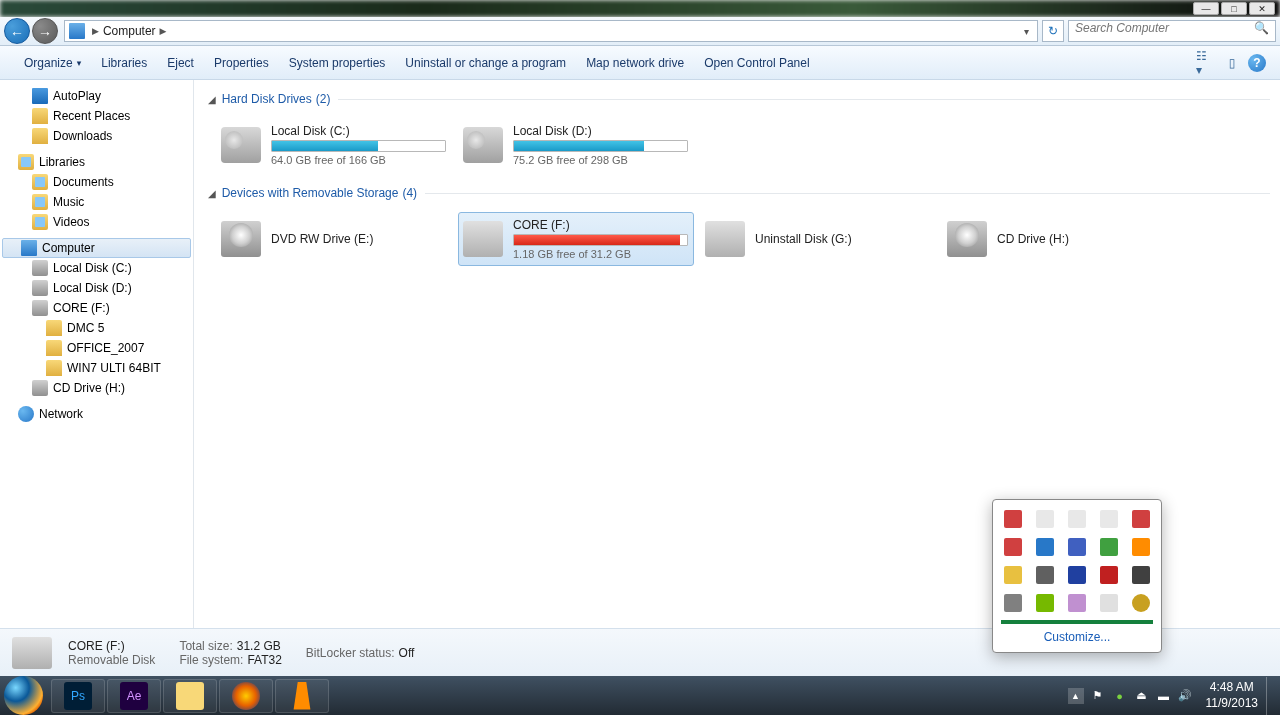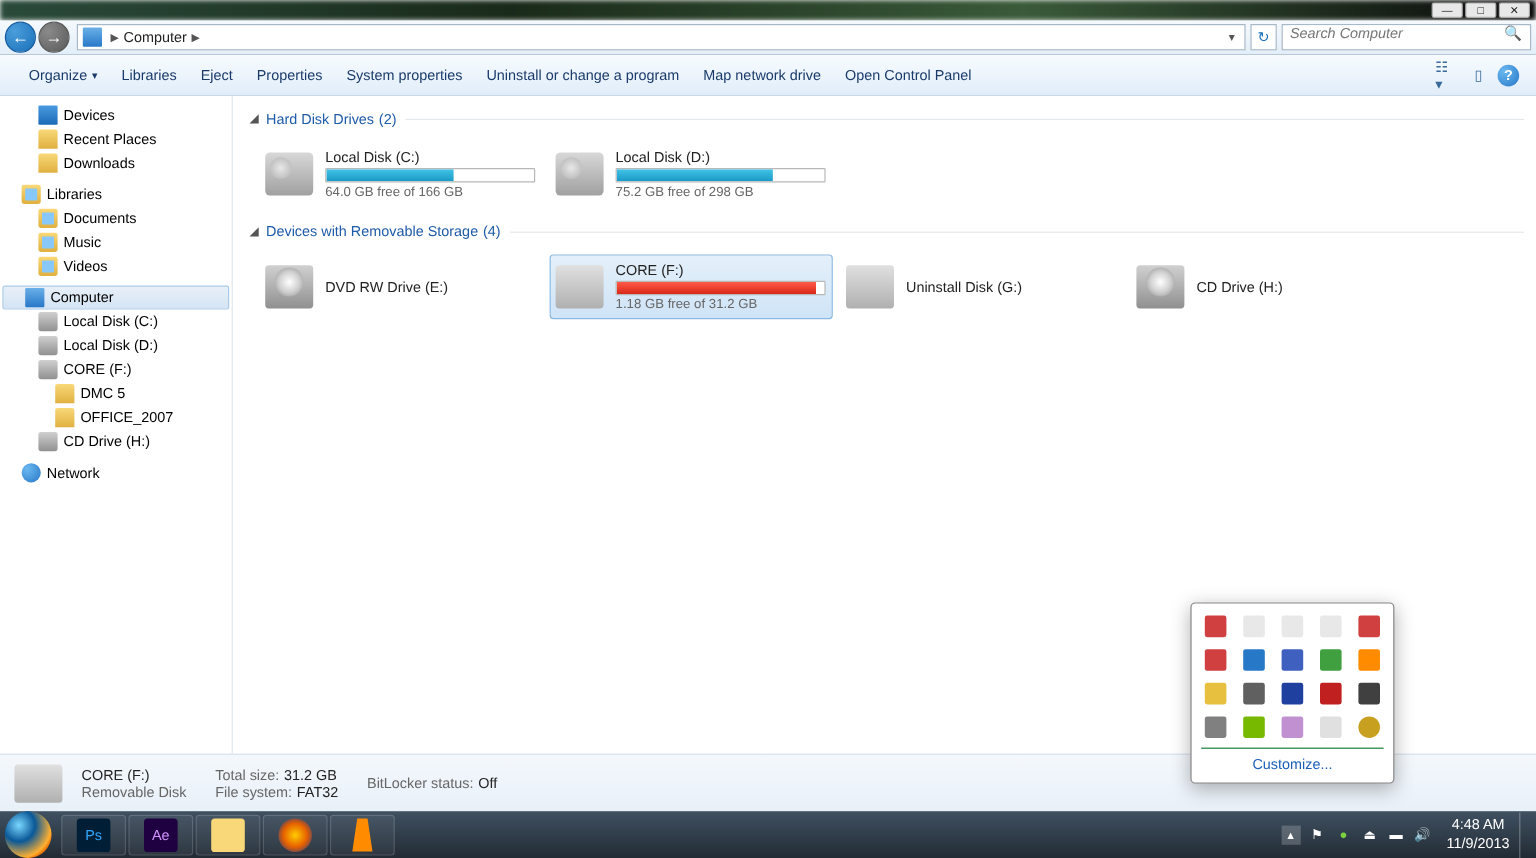--- a/index.html
+++ b/index.html
@@ -75,21 +75,21 @@
 .dp-col { display: flex; flex-direction: column; margin-right: 24px; }
 .dp-row { display: flex; gap: 4px; }
 .dp-label { color: #666; }
 .dp-value { color: #222; }
 .dp-bar { width: 120px; height: 11px; background: #fff; border: 1px solid #b8b8b8; display: inline-block; vertical-align: middle; }
 .dp-bar-fill { height: 100%; background: linear-gradient(#ff5a4a, #d82818); }
 
 .tray-popup { position: absolute; bottom: 62px; right: 118px; width: 170px; background: #fff; border: 1px solid #888; border-radius: 4px; box-shadow: 0 4px 16px rgba(0,0,0,0.3); padding: 10px 8px 4px 8px; z-index: 50; }
 .tray-grid { display: grid; grid-template-columns: repeat(5, 1fr); gap: 10px 8px; justify-items: center; margin-bottom: 8px; }
 .tray-icon { width: 18px; height: 18px; border-radius: 2px; }
-.tray-customize { text-align: center; color: #1a5eb8; padding: 6px 0 4px 0; border-top: 1px solid #15803d; cursor: pointer; }
+.tray-customize { text-align: center; color: #1a5eb8; padding: 6px 0 4px 0; border-top: 4px solid #15803d; cursor: pointer; }
 
 .taskbar { position: absolute; bottom: 0; left: 0; width: 100%; height: 39px; background: linear-gradient(rgba(30,50,70,0.85), rgba(10,20,30,0.9)); display: flex; align-items: center; padding: 0 4px; }
 .start-orb { width: 39px; height: 39px; border-radius: 50%; background: radial-gradient(circle at 30% 30%, #7ad8ff, #0a5898, #ffb030 70%, #e06000 80%, #60c030 90%); margin-right: 8px; cursor: pointer; }
 .task-item { width: 54px; height: 34px; border-radius: 3px; margin-right: 2px; display: flex; align-items: center; justify-content: center; cursor: pointer; background: rgba(255,255,255,0.05); border: 1px solid rgba(255,255,255,0.15); }
 .task-glyph { width: 28px; height: 28px; border-radius: 3px; display: flex; align-items: center; justify-content: center; color: #fff; font-weight: normal; font-size: 12px; }
 .task-spacer { flex: 1; }
 .systray { display: flex; align-items: center; gap: 6px; padding: 0 4px; }
 .tray-up { width: 16px; height: 16px; background: rgba(255,255,255,0.2); display: flex; align-items: center; justify-content: center; color: #fff; font-size: 9px; }
 .sysicon { width: 16px; height: 16px; color: #fff; display: flex; align-items: center; justify-content: center; font-size: 11px; }
 .clock { color: #fff; text-align: center; padding: 0 8px; line-height: 1.3; font-size: 11px; }
@@ -142,21 +142,21 @@
   <div class="tb-spacer"></div>
   <div class="tb-icon">☷ ▾</div>
   <div class="tb-icon">▯</div>
   <div class="tb-icon help">?</div>
 </div>
 
 <div class="sidebar">
   <div class="sb-group">
     <div class="sb-item indent1">
         <div class="sb-icon sb-desktop"></div>
-        <span>Devices</span>
+        <span>AutoPlay</span>
       </div>
     <div class="sb-item indent1">
         <div class="sb-icon sb-folder"></div>
         <span>Recent Places</span>
       </div>
     <div class="sb-item indent1">
         <div class="sb-icon sb-folder"></div>
         <span>Downloads</span>
       </div>
   </div>
@@ -195,20 +195,24 @@
         <div class="sb-icon sb-drive"></div>
         <span>CORE (F:)</span>
       </div>
     <div class="sb-item indent2">
         <div class="sb-icon sb-folder"></div>
         <span>DMC 5</span>
       </div>
     <div class="sb-item indent2">
         <div class="sb-icon sb-folder"></div>
         <span>OFFICE_2007</span>
+      </div>
+    <div class="sb-item indent2">
+        <div class="sb-icon sb-folder"></div>
+        <span>WIN7 ULTI 64BIT</span>
       </div>
     <div class="sb-item indent1">
         <div class="sb-icon sb-drive"></div>
         <span>CD Drive (H:)</span>
       </div>
   </div>
   <div class="sb-group">
     <div class="sb-item header">
         <div class="sb-icon sb-net"></div>
         <span>Network</span>

